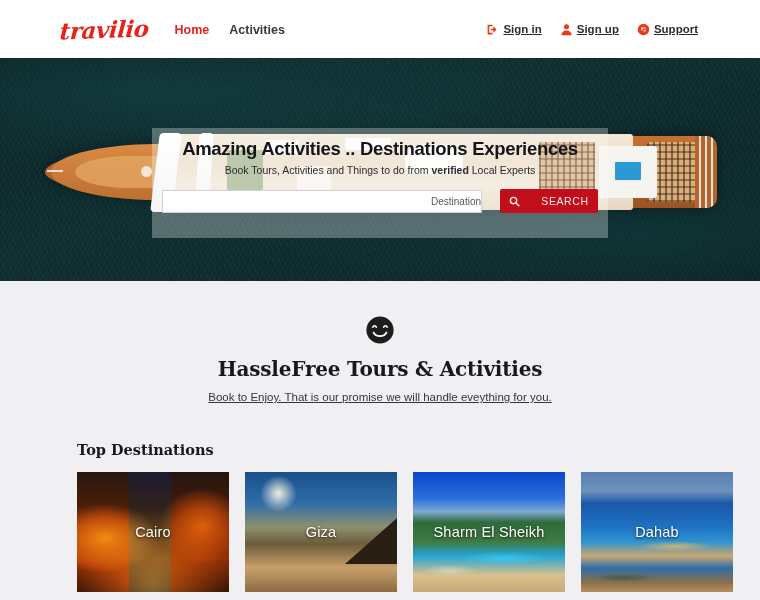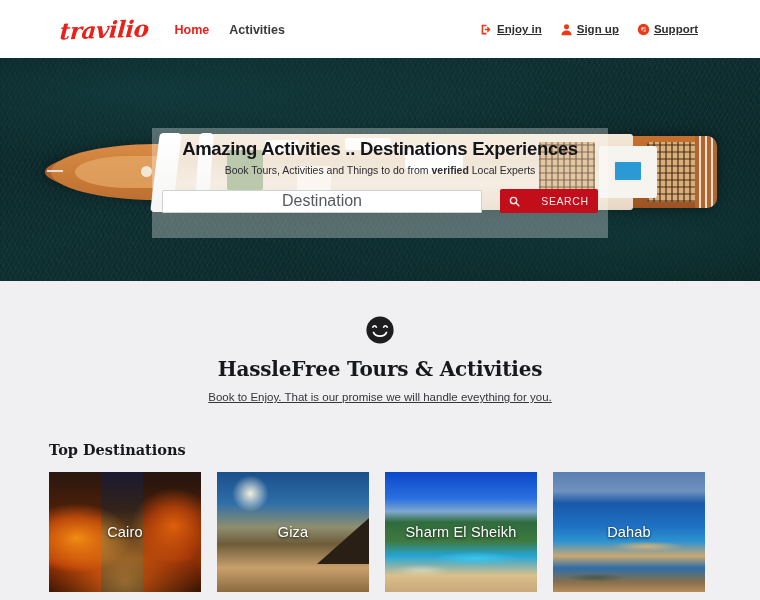--- a/index.html
+++ b/index.html
@@ -223,23 +223,23 @@
     margin-top: 13px;
     padding: 0 10px;
     gap: 18px;
   }
   .search-input {
     flex: 1 1 auto;
     height: 23px;
     background: #ffffff;
     border: 1px solid #ced2d6;
     font-family: "Liberation Sans", sans-serif;
-    font-size: 16px;
+    font-size: 10px;
     color: #55595e;
-    text-align: center;
+    text-align: right;
     outline: none;
     border-radius: 1px;
   }
   .search-input::placeholder { color: #55595e; opacity: 1; }
   .search-btn {
     flex: 0 0 auto;
     width: 98px; height: 24px;
     background: #c10e1a;
     color: #f4e9e9;
     border: none;
@@ -273,21 +273,21 @@
     letter-spacing: -0.2px;
   }
   .promo-sub {
     font-size: 11.5px;
     color: #35363a;
     margin-top: 10px;
     text-decoration: underline;
   }
 
   
-  .dest-section { padding: 0 49px; margin-top: 38px; }
+  .dest-section { padding: 0 49px; margin-top: 38px; margin-left: 28px; }
   .dest-heading {
     font-family: "DejaVu Serif", serif;
     font-size: 14.5px;
     font-weight: bold;
     color: #17181c;
     margin-bottom: 14px;
   }
   .dest-grid {
     display: grid;
     grid-template-columns: repeat(4, 152px);
@@ -377,21 +377,21 @@
   </div>
 
   <div class="nav-right">
     <a class="nav-item" href="#">
       <span class="ic">
         <svg viewBox="0 0 16 16">
             <path d="M2 2h6v2H4v8h4v2H2z" fill="#ea3b18"></path>
             <path d="M9 4l4 4-4 4v-3H6V7h3z" fill="#ea3b18"></path>
           </svg>
       </span>
-      <span>Enjoy in</span>
+      <span>Sign in</span>
     </a>
     <a class="nav-item" href="#">
       <span class="ic">
         <svg viewBox="0 0 16 16">
             <circle cx="8" cy="4.6" r="3.1" fill="#ea3b18"></circle>
             <path d="M1.8 15c0-3.6 2.8-5.7 6.2-5.7s6.2 2.1 6.2 5.7z" fill="#ea3b18"></path>
           </svg>
       </span>
       <span>Sign up</span>
     </a>

